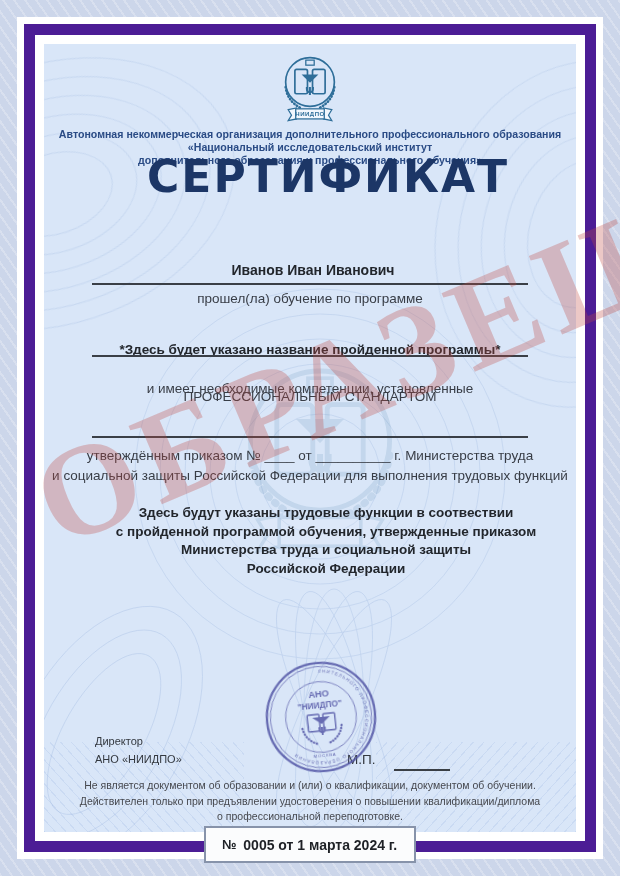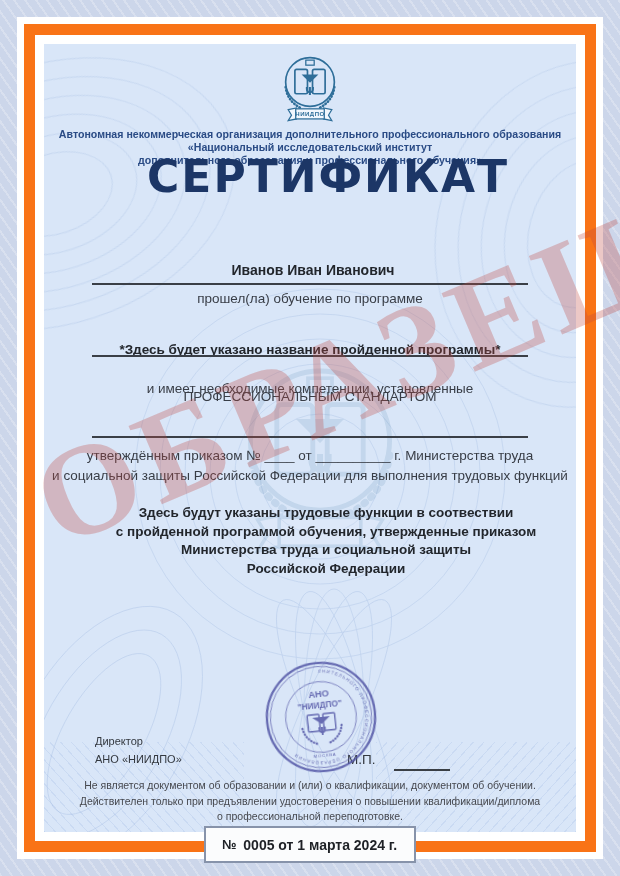--- a/index.html
+++ b/index.html
@@ -1,20 +1,20 @@
 <!DOCTYPE html>
 <html lang="ru"><head>
 <meta charset="utf-8">
 <style>
   html,body{margin:0;padding:0;}
   body{width:620px;height:876px;font-family:"Liberation Sans",sans-serif;}
   .page{position:relative;width:620px;height:876px;background:#ccd6ea;overflow:hidden;
         background-image:repeating-linear-gradient(55deg,rgba(255,255,255,.25) 0 2px,rgba(0,0,0,0) 2px 9px);}
   .frame1{position:absolute;inset:17px;background:#ffffff;}
-  .frame2{position:absolute;inset:7px;background:#f97316;}
+  .frame2{position:absolute;inset:7px;background:#4c1d95;}
   .frame3{position:absolute;inset:11px;background:#ffffff;}
   .content{position:absolute;inset:9px;background:#d9e6f8;overflow:hidden;}
 
   .guilloche{position:absolute;left:0;top:0;pointer-events:none;}
 
   .cblock{position:absolute;left:0;right:0;text-align:center;color:#383d46;font-size:13.5px;line-height:18px;}
   .bold{font-weight:bold;color:#22262c;}
 
   .org-lines{top:84px;font-size:10.6px;line-height:13px;font-weight:bold;color:#2a4b85;}
   .title{top:124px;font-family:"DejaVu Sans",sans-serif;font-size:44px;font-weight:bold;color:#1c3666;letter-spacing:2px;padding-left:36px;}

